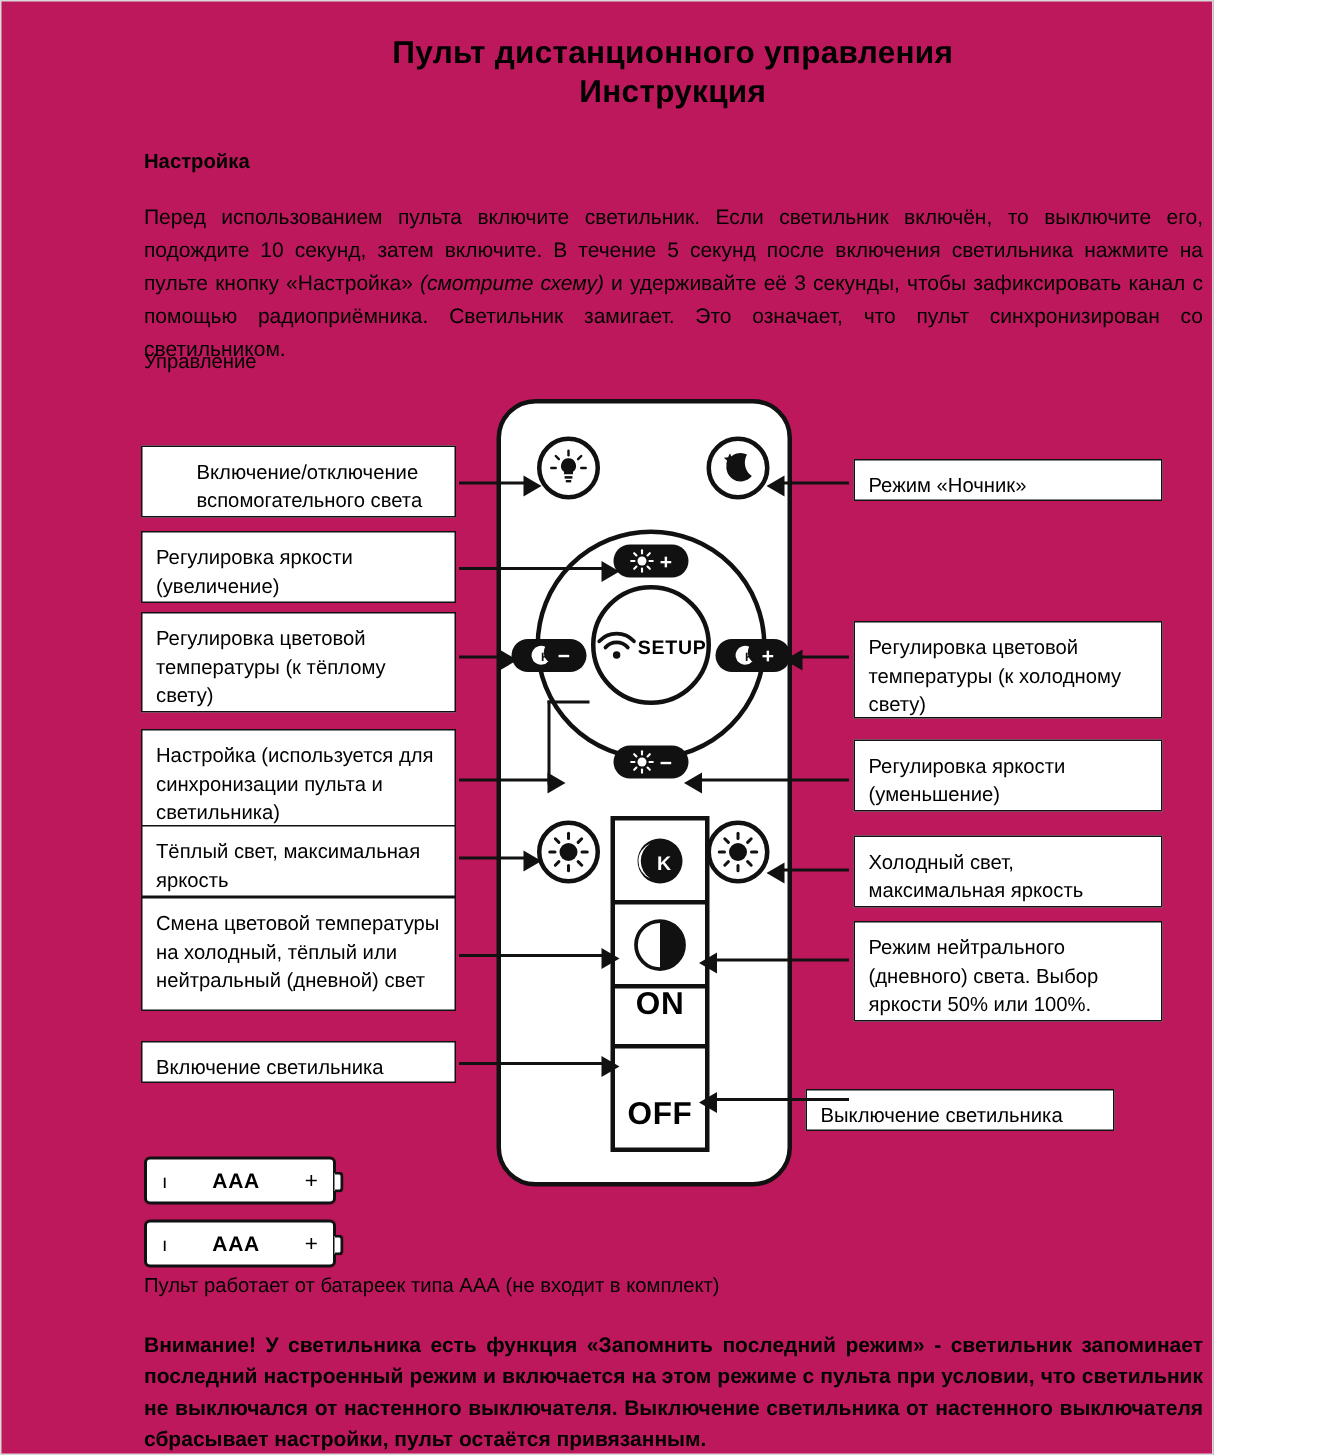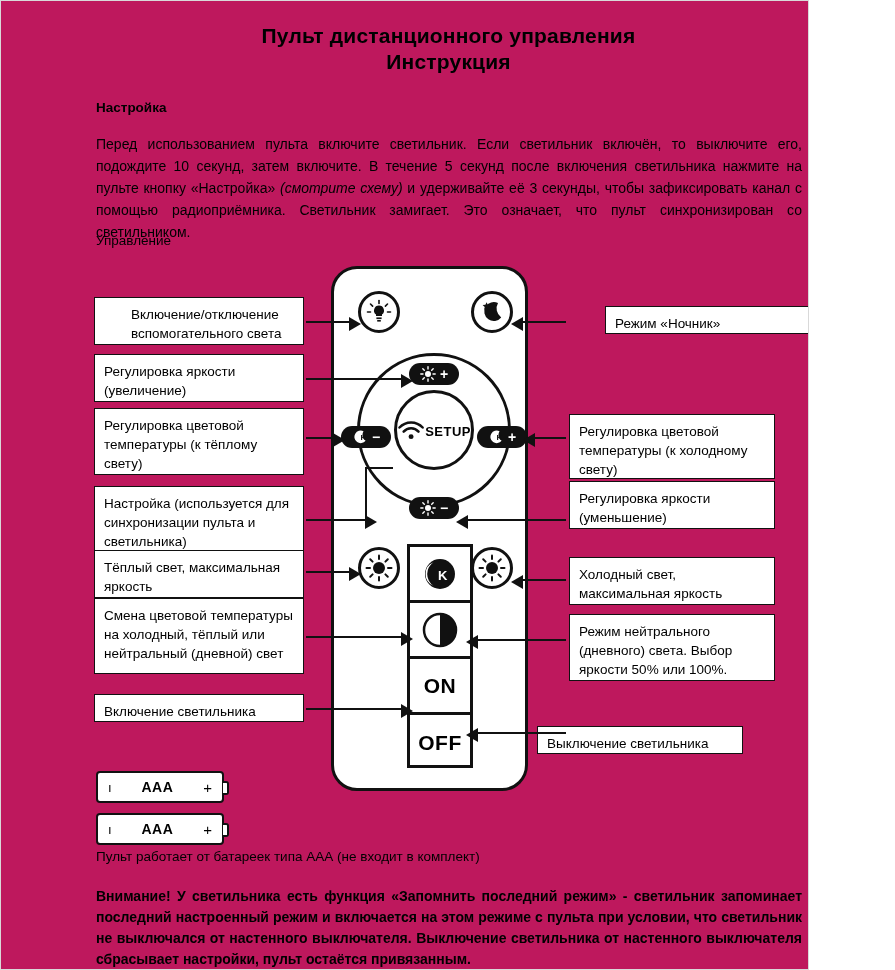--- a/index.html
+++ b/index.html
@@ -160,21 +160,21 @@
     height: 56px;
     box-sizing: border-box;
     display: flex;
     align-items: center;
     justify-content: center;
     border-bottom: 3px solid #111;
   }
   .key:last-child { border-bottom: none; }
   .key-k   { top: 0; }
   .key-half{ top: 56px; }
-  .key-on  { top: 112px; }
+  .key-on  { top: 96px; }
   .key-off { top: 168px; }
   .key-text {
     font-size: 21px;
     font-weight: bold;
     letter-spacing: 0.5px;
   }
 
   
   .callout {
     position: absolute;
@@ -190,23 +190,23 @@
 
   
   .cb1 { left: 93px;  top: 296px; width: 210px; height: 48px; padding-left: 36px; }
   .cb2 { left: 93px;  top: 353px; width: 210px; height: 48px; }
   .cb3 { left: 93px;  top: 407px; width: 210px; height: 67px; }
   .cb4 { left: 93px;  top: 485px; width: 210px; height: 67px; }
   .cb5 { left: 93px;  top: 549px; width: 210px; height: 48px; }
   .cb6 { left: 93px;  top: 597px; width: 210px; height: 76px; }
   .cb7 { left: 93px;  top: 693px; width: 210px; height: 28px; }
 
-  .cr1 { left: 568px; top: 305px; width: 206px; height: 28px; margin-left: 36px; }
+  .cr1 { left: 568px; top: 305px; width: 206px; height: 28px; }
   .cr2 { left: 568px; top: 413px; width: 206px; height: 65px; }
-  .cr3 { left: 568px; top: 480px; width: 206px; height: 48px; }
+  .cr3 { left: 568px; top: 492px; width: 206px; height: 48px; }
   .cr4 { left: 568px; top: 556px; width: 206px; height: 48px; }
   .cr5 { left: 568px; top: 613px; width: 206px; height: 67px; }
   .cr6 { left: 536px; top: 717px; width: 206px; height: 28px; margin-top: 8px; }
 
   
   .arrow {
     position: absolute;
     height: 0;
     border-top: 2.5px solid #111;
   }

